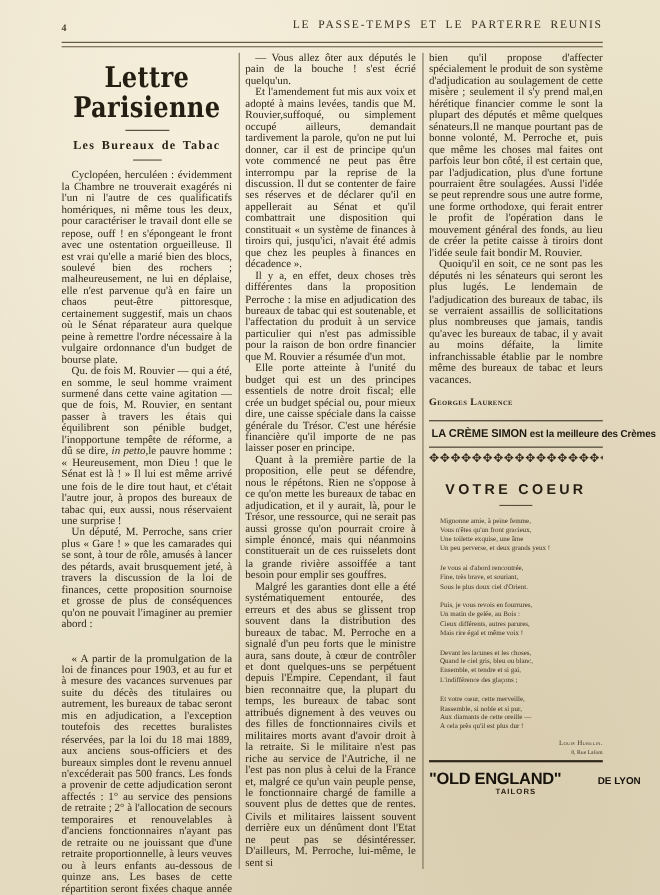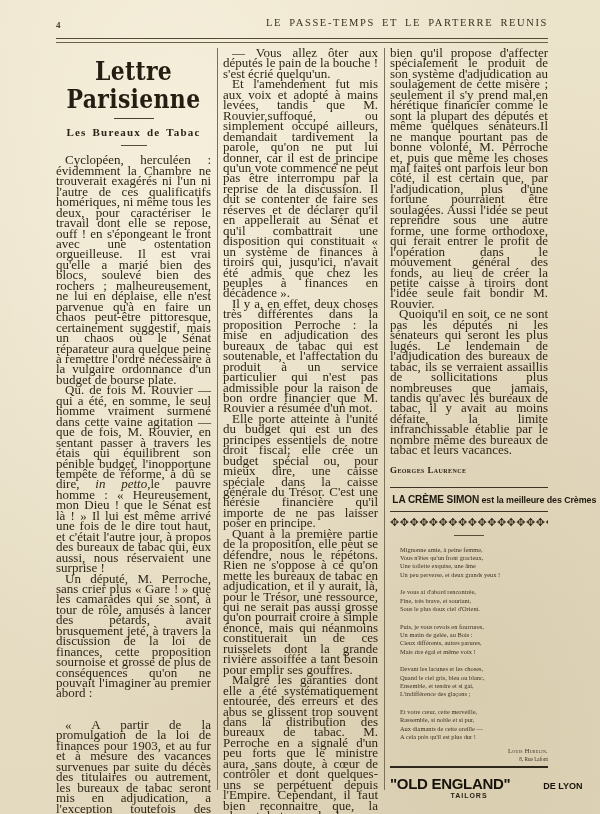--- a/index.html
+++ b/index.html
@@ -54,21 +54,21 @@
   .hl-rule{width:40px;height:1.2px;background:#4a4031;margin:14px auto 7px auto;}
   .subhead{
     text-align:center;font-size:11px;font-weight:bold;letter-spacing:1.2px;
     color:#2b2318;font-family:"Liberation Serif",serif;word-spacing:2px;
   }
   .sub-rule{width:26px;height:1px;background:#584c39;margin:7px auto 9px auto;}
 
   
   p.body{
     margin:0 0 0 0;
-    font-size:13px;line-height:10.45px;
+    font-size:10px;line-height:10.45px;
     text-align:justify;text-justify:inter-word;
     text-indent:9px;
     color:#2e2718;
     hyphens:manual;
   }
   p.body.noindent{text-indent:0;}
   p.body.quote{text-indent:9px;margin-top:21px;}
   .it{font-style:italic;}
   .signature{
     font-size:9px;font-style:normal;
@@ -173,20 +173,21 @@
         <p class="body">Quoiqu'il en soit, ce ne sont pas les députés ni les sénateurs qui seront les plus lugés. Le lendemain de l'adjudication des bureaux de tabac, ils se verraient assaillis de sollicitations plus nombreuses que jamais, tandis qu'avec les bureaux de tabac, il y avait au moins défaite, la limite infranchissable établie par le nombre même des bureaux de tabac et leurs vacances.</p>
 
         <div class="signature">Georges Laurence</div>
 
         <div class="ad-rule"></div>
         <div class="ad-creme"><span class="big">LA CRÈME SIMON</span> <span>est la meilleure des Crèmes</span></div>
         <div class="ad-rule2"></div>
 
         <div class="fleuron">✥✥✥✥✥✥✥✥✥✥✥✥✥✥✥✥✥</div>
 
+        <div class="poem-title">VOTRE COEUR</div>
         <div class="poem-rule"></div>
         <div id="poem-body">
             <div class="stanza">
               <div>Mignonne amie, à peine femme,</div>
               <div>Vous n'êtes qu'un front gracieux,</div>
               <div>Une toilette exquise, une âme</div>
               <div>Un peu perverse, et deux grands yeux !</div>
             </div>
             <div class="stanza">
               <div>Je vous ai d'abord rencontrée,</div>

